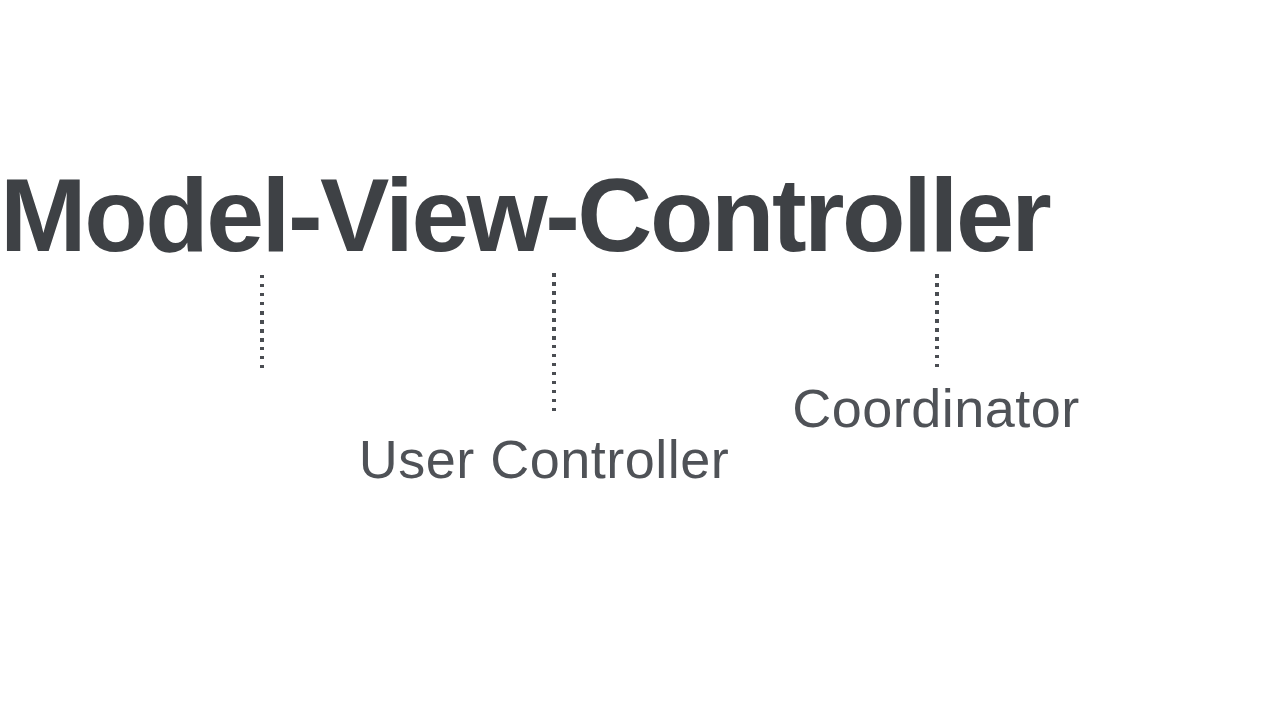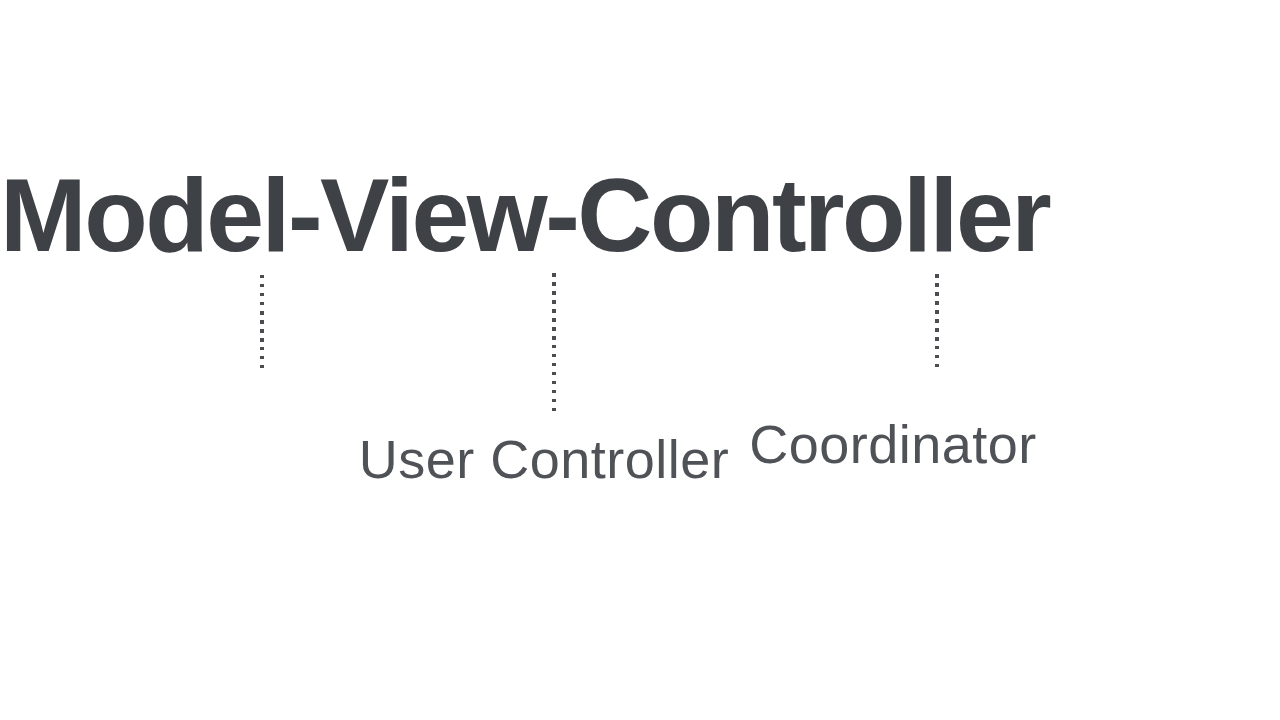--- a/index.html
+++ b/index.html
@@ -52,21 +52,21 @@
     font-size: 54px;
     font-weight: normal;
     letter-spacing: 0.5px;
     line-height: 1;
     color: var(--label_text, #4f5257);
     transform: translateX(-50%);
     white-space: nowrap;
   }
   .label-data        { left: 254px; top: 381px; }
   .label-ui          { left: 544px; top: 432px; }
-  .label-coordinator { left: 893px; top: 381px; margin-top: 36px; }
+  .label-coordinator { left: 936px; top: 381px; }
 </style>
 </head>
 <body style="--background: #ffffff; --title_text: #3e4145; --label_text: #4f5257; --connector: #4a4d52;">
 
 <div class="canvas">
 
   <h1 class="title"><span>Model</span><span>-</span><span>View</span><span>-</span><span>Controller</span></h1>
 
   <div class="connector connector-model"></div>
 

